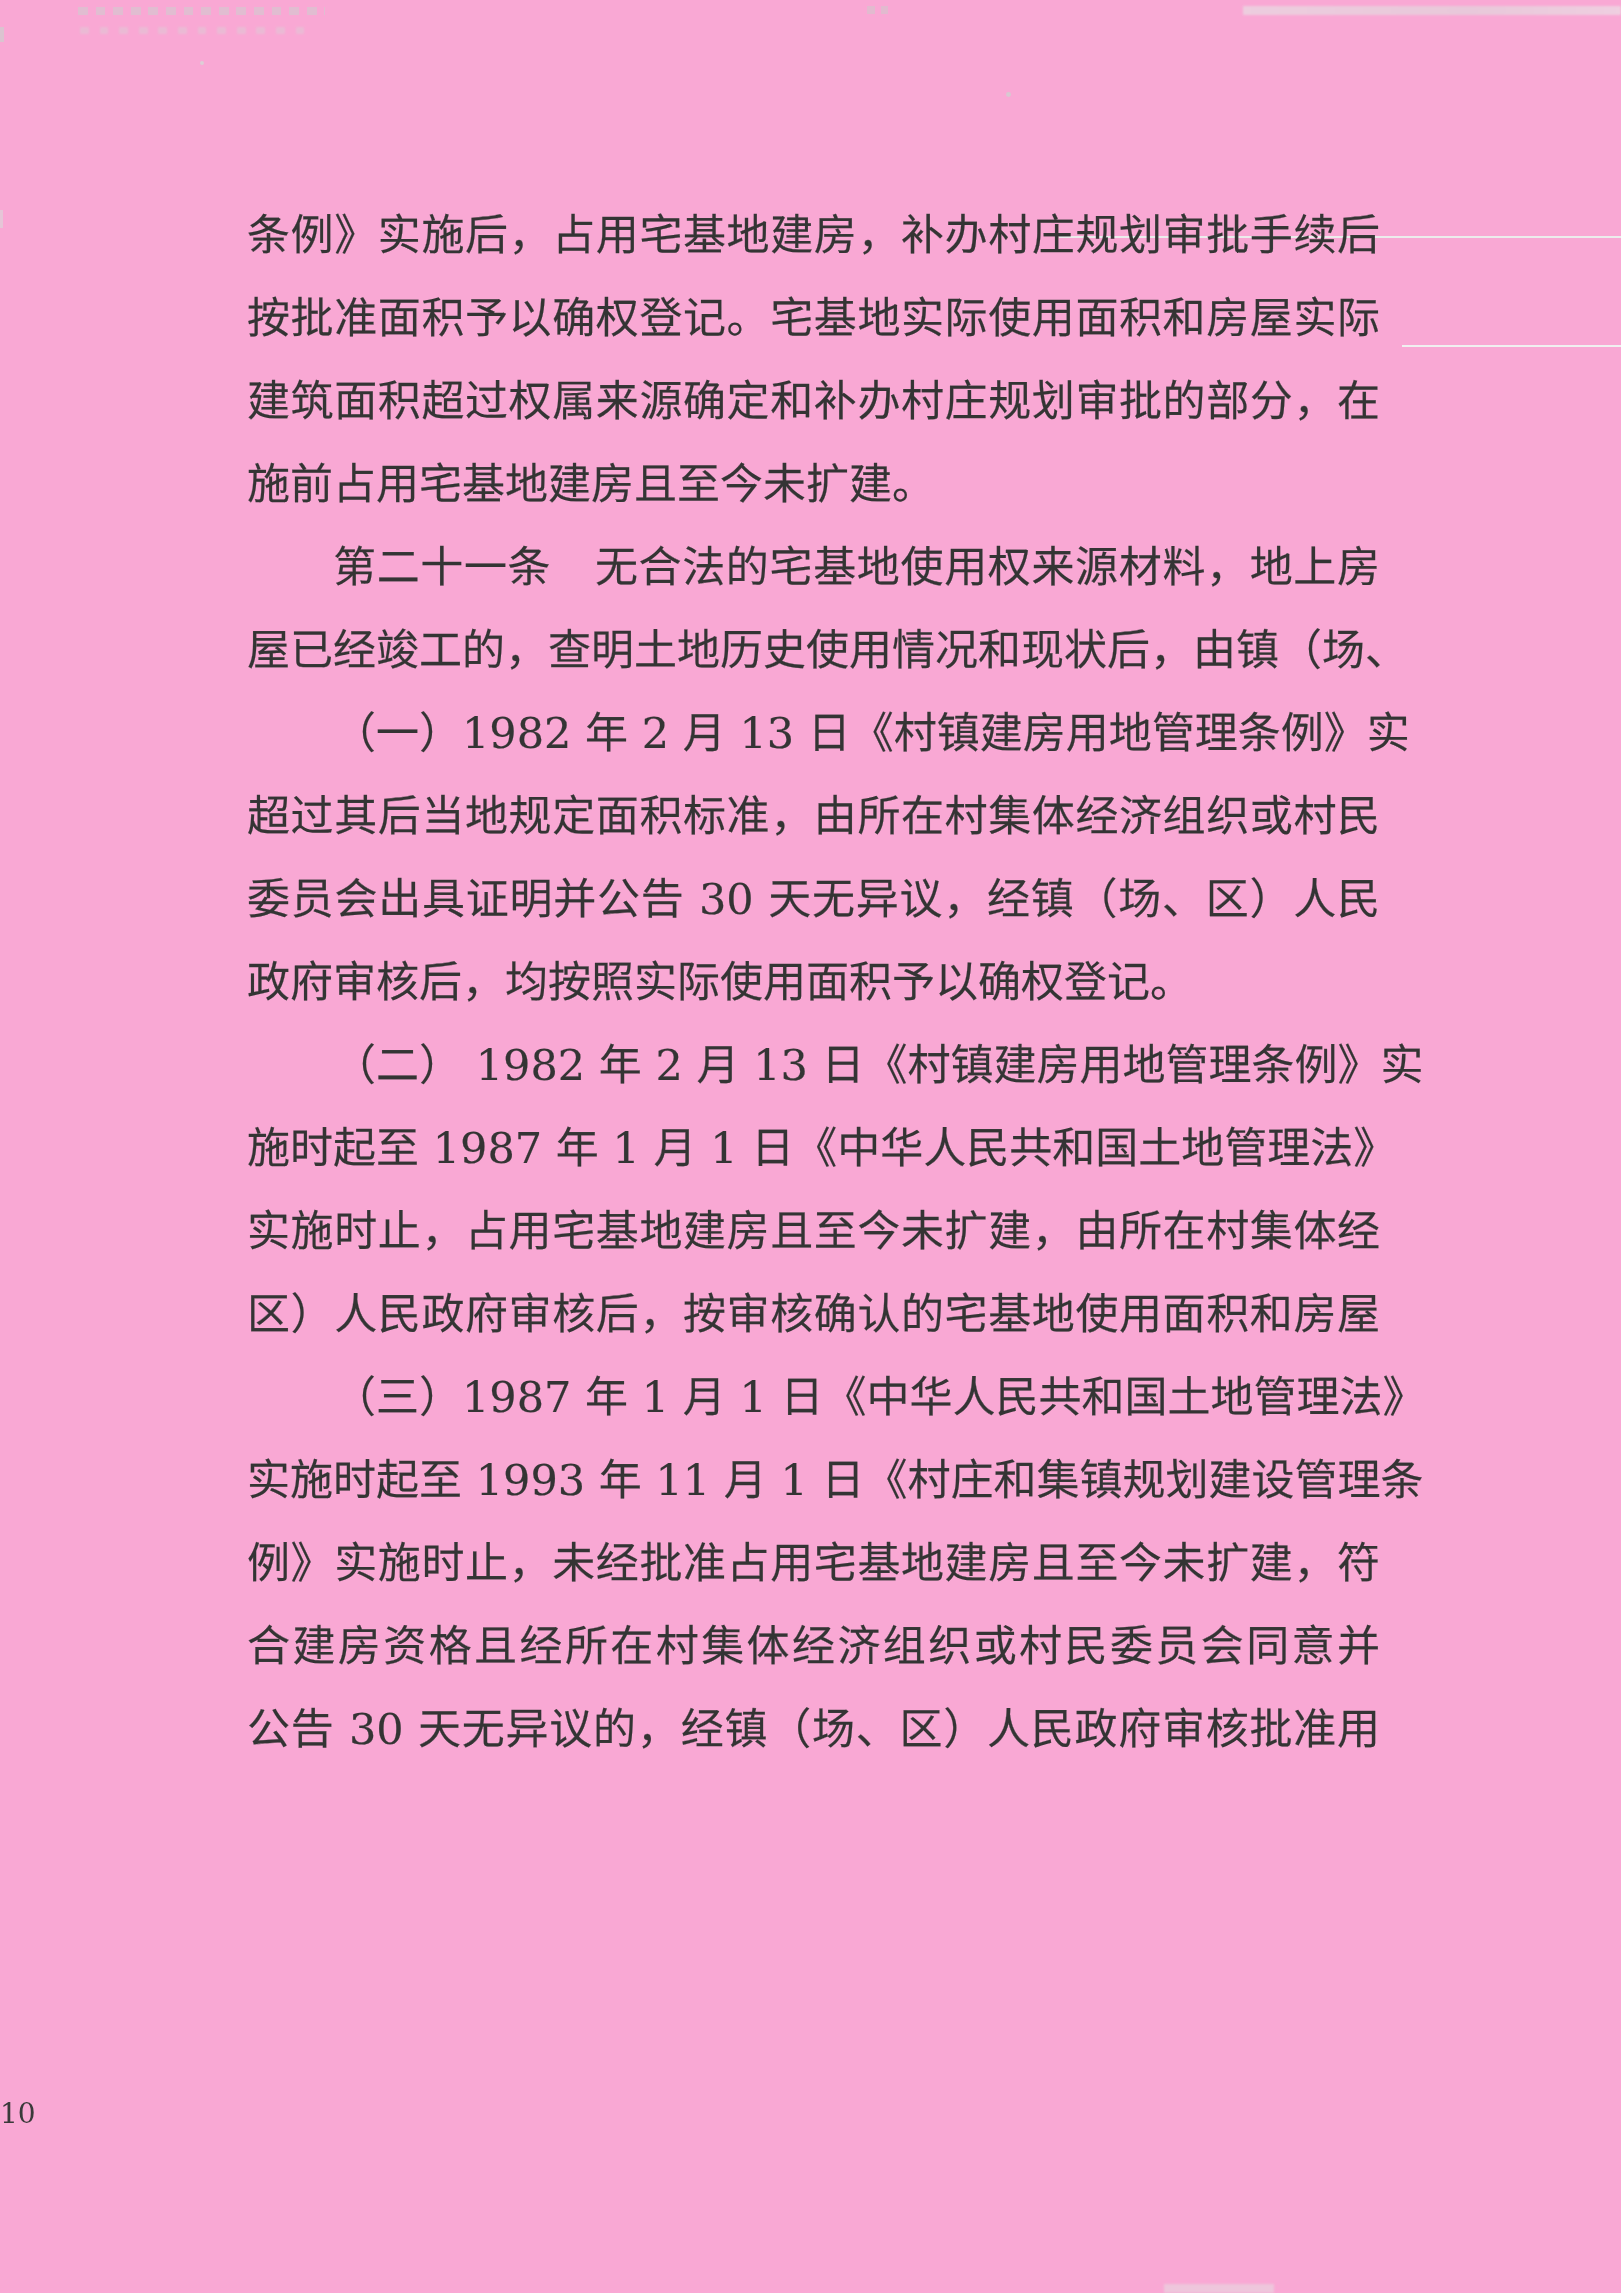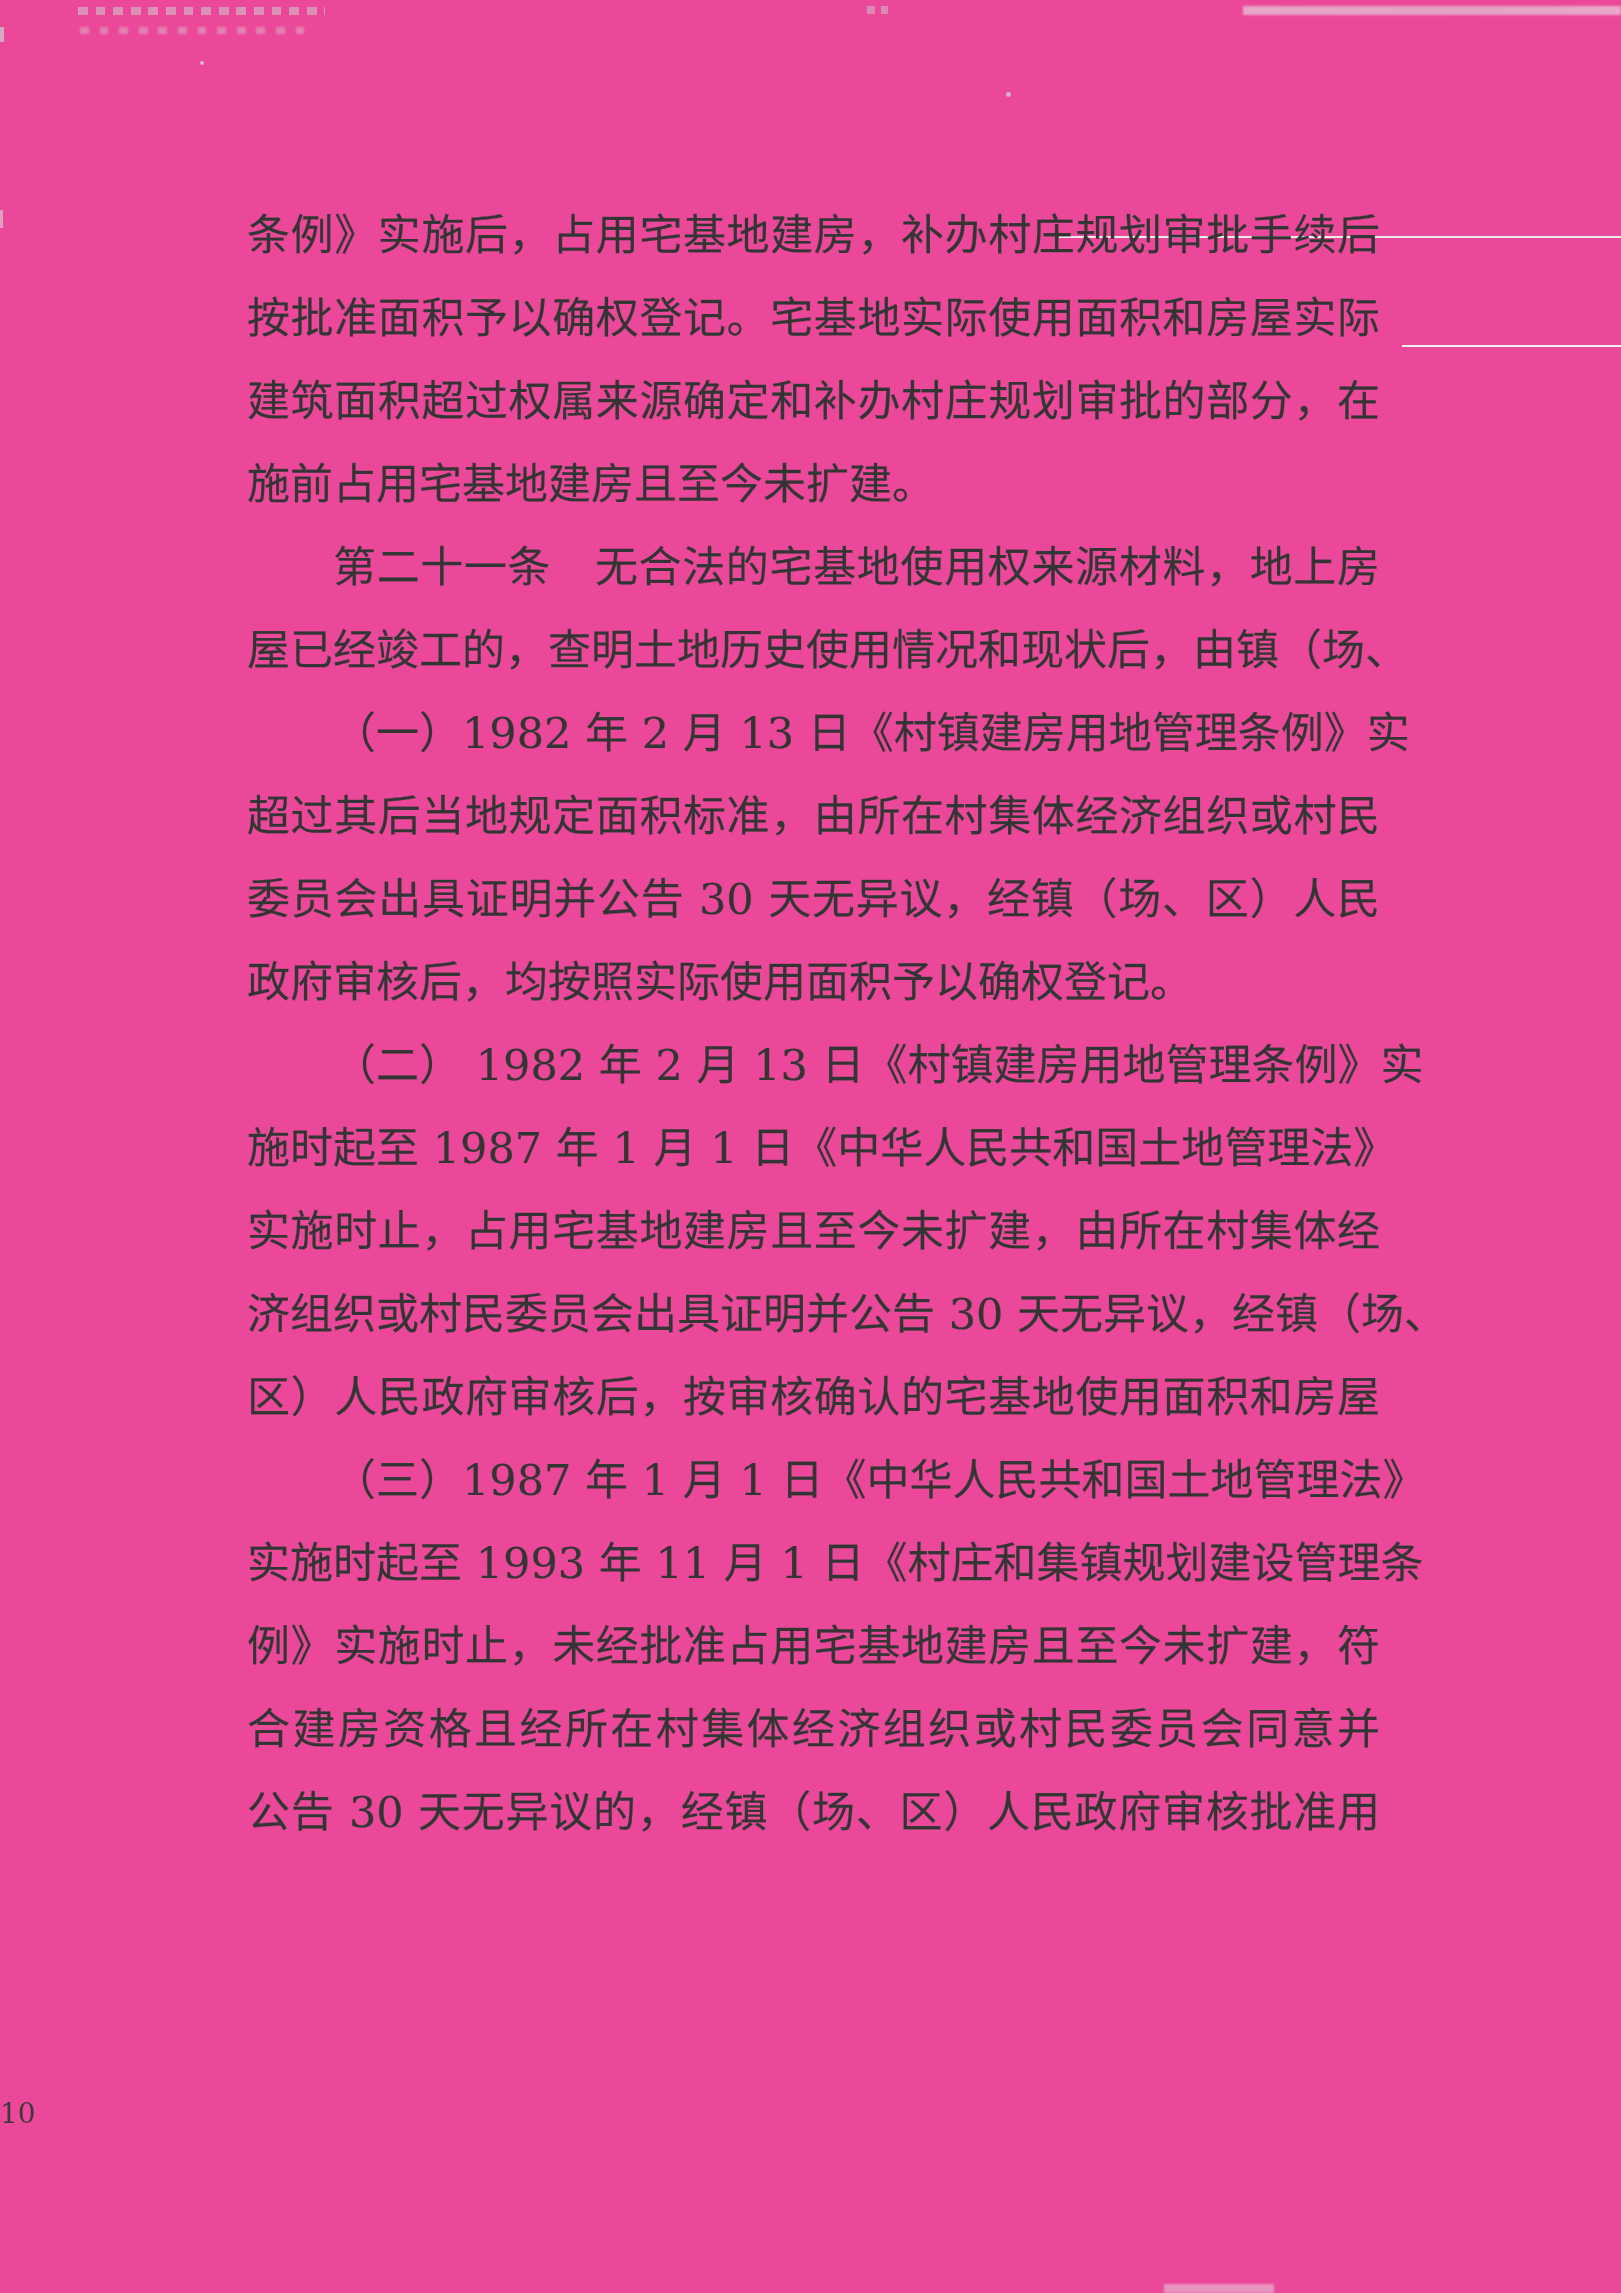--- a/index.html
+++ b/index.html
@@ -4,21 +4,21 @@
 <style>
   html, body {
     margin: 0;
     padding: 0;
     background: #ffffff;
   }
   .scan-page {
     position: relative;
     width: 1621px;
     height: 2294px;
-    background: #ec4899;
+    background: #f9a8d4;
     overflow: hidden;
     font-family: "DejaVu Serif", serif;
   }
   
   .text-block {
     position: absolute;
     left: 247px;
     top: 194px;
     width: 1133px;
     color: #343434;
@@ -111,21 +111,20 @@
       <div class="line">屋已经竣工的，查明土地历史使用情况和现状后，由镇（场、</div>
       <div class="paragraph"></div>
       <div class="line indent">（一）1982 年 2 月 13 日《村镇建房用地管理条例》实</div>
       <div class="line">超过其后当地规定面积标准，由所在村集体经济组织或村民</div>
       <div class="line">委员会出具证明并公告 30 天无异议，经镇（场、区）人民</div>
       <div class="line ragged">政府审核后，均按照实际使用面积予以确权登记。</div>
       <div class="paragraph"></div>
       <div class="line indent">（二） 1982 年 2 月 13 日《村镇建房用地管理条例》实</div>
       <div class="line">施时起至 1987 年 1 月 1 日《中华人民共和国土地管理法》</div>
       <div class="line">实施时止，占用宅基地建房且至今未扩建，由所在村集体经</div>
-      <div class="line">济组织或村民委员会出具证明并公告 30 天无异议，经镇（场、</div>
       <div class="line">区）人民政府审核后，按审核确认的宅基地使用面积和房屋</div>
       <div class="paragraph"></div>
       <div class="line indent">（三）1987 年 1 月 1 日《中华人民共和国土地管理法》</div>
       <div class="line">实施时起至 1993 年 11 月 1 日《村庄和集镇规划建设管理条</div>
       <div class="line">例》实施时止，未经批准占用宅基地建房且至今未扩建，符</div>
       <div class="line">合建房资格且经所在村集体经济组织或村民委员会同意并</div>
       <div class="line">公告 30 天无异议的，经镇（场、区）人民政府审核批准用</div>
       <div class="paragraph"></div>
     </div>
 

